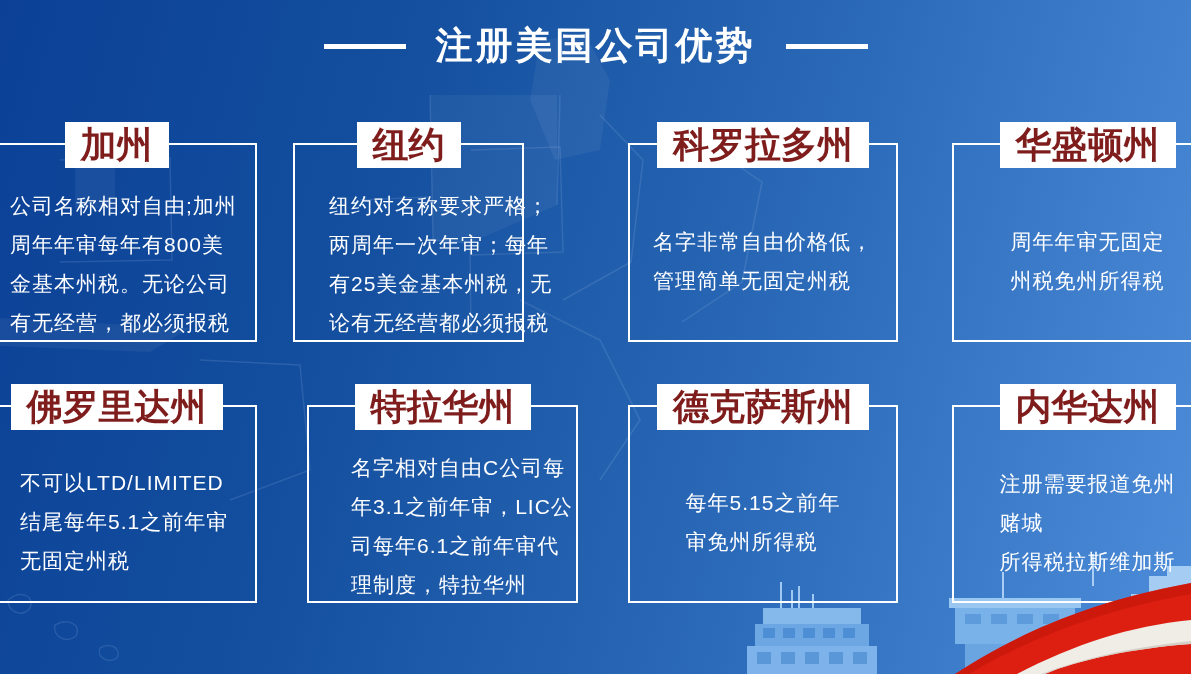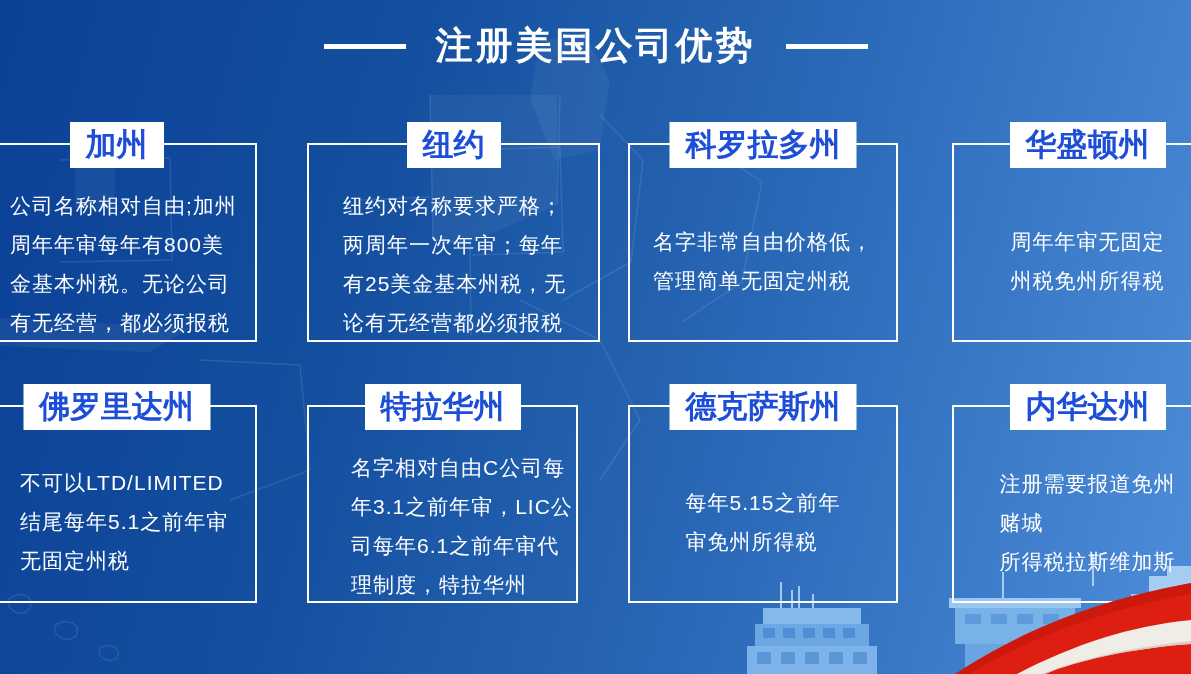--- a/index.html
+++ b/index.html
@@ -21,28 +21,28 @@
   .dash{width:82px;height:5px;background:#ffffff;}
   .page-title{
     margin:0;color:#ffffff;font-size:37px;font-weight:bold;letter-spacing:3px;line-height:44px;
   }
 
   .card{
     position:absolute;border:2px solid #ffffff;box-sizing:border-box;
   }
   .badge{
     position:absolute;top:-23px;left:50%;transform:translateX(-50%);
-    background:#ffffff;color:#1d4ed8;font-size:31px;font-weight:bold;
+    background:#ffffff;color:#7f1d1d;font-size:36px;font-weight:bold;
     line-height:46px;padding:0 16px;white-space:nowrap;
   }
   .body{color:#ffffff;font-size:21px;line-height:39px;letter-spacing:1px;}
   .ln{white-space:nowrap;}
 
   .p1{left:-24px;top:143px;width:281px;height:199px;}
-  .p2{left:307px;top:143px;width:293px;height:199px;}
+  .p2{left:293px;top:143px;width:231px;height:199px;}
   .p3{left:628px;top:143px;width:270px;height:199px;}
   .p4{left:952px;top:143px;width:271px;height:199px;}
   .p5{left:-24px;top:405px;width:281px;height:198px;}
   .p6{left:307px;top:405px;width:271px;height:198px;}
   .p7{left:628px;top:405px;width:270px;height:198px;}
   .p8{left:952px;top:405px;width:271px;height:198px;}
 
   .b1{padding:41px 4px 0 32px;}
   .b2{padding:41px 4px 0 34px;}
   .b5{padding:56px 4px 0 42px;}

